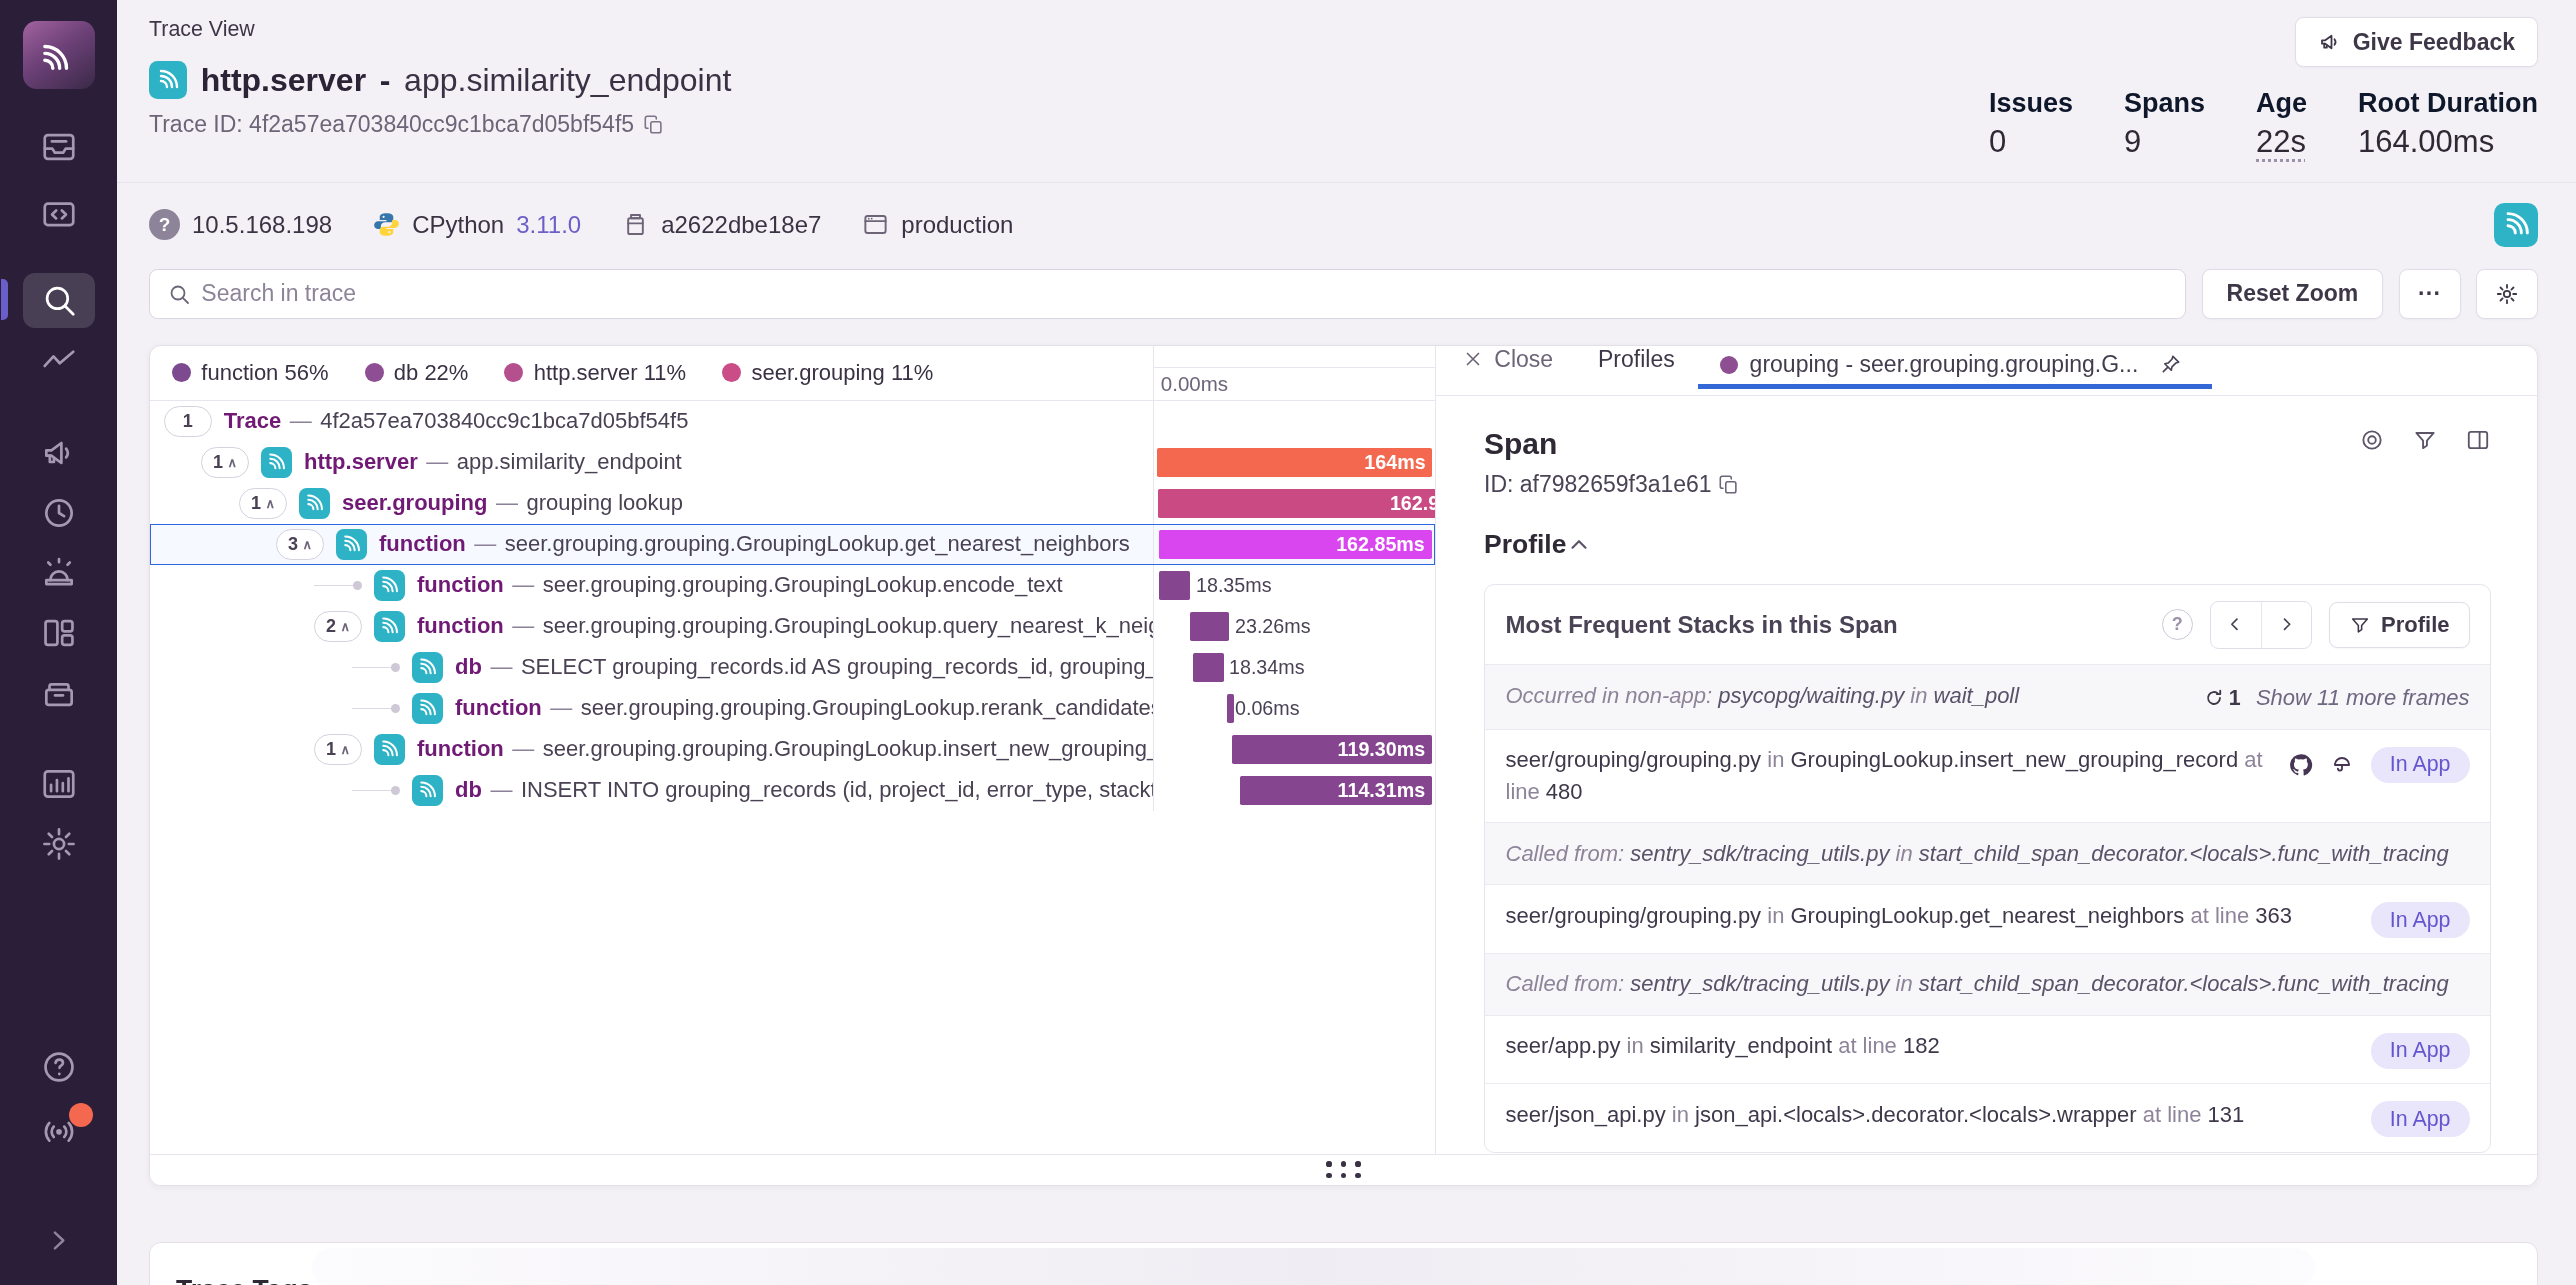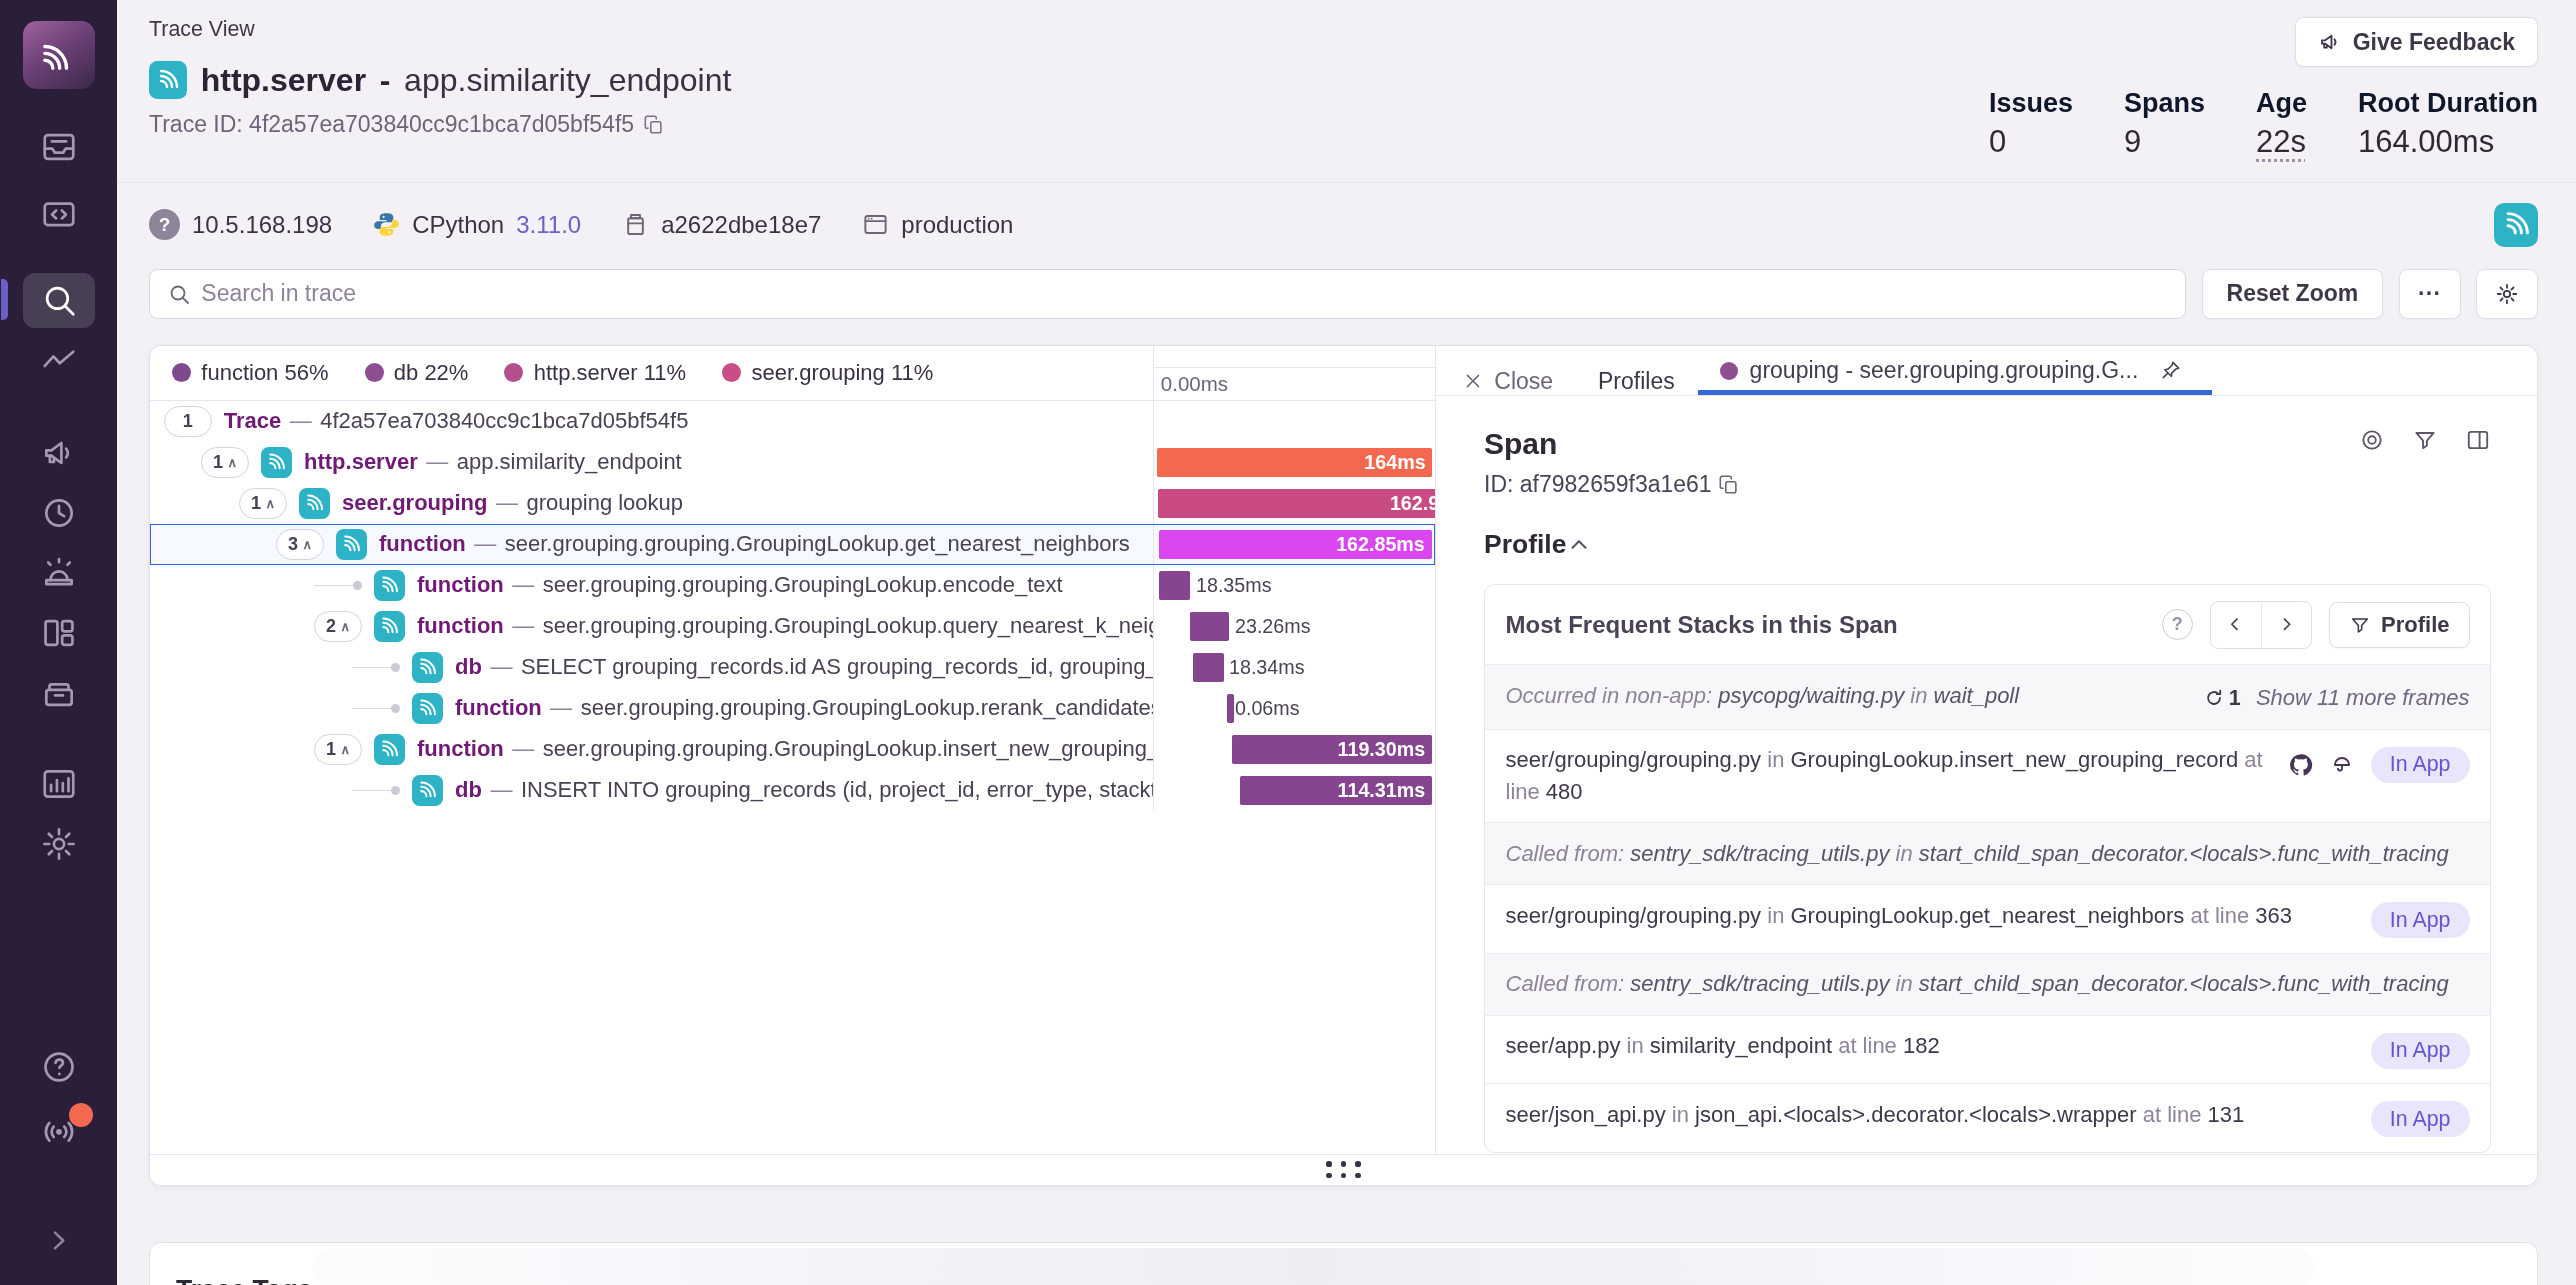--- a/index.html
+++ b/index.html
@@ -84,21 +84,21 @@
   .titem svg { width:20.5px; height:20.5px; }
   .trow .op { font-weight:bold; color:#701a75; font-size:22px; }
   .trow .sep { color:#8b8198; margin:0 8.5px; font-size:22px; }
   .trow .desc { color:#4a4254; font-size:22px; }
   .dcell { width:282px; flex:none; border-left:0.9px solid #e8e5ee; position:relative; }
   .bar { position:absolute; top:6px; height:29px; border-radius:1.7px; display:flex; align-items:center; justify-content:flex-end; color:#fff; font-weight:bold; font-size:19.7px; padding-right:6.8px; overflow:hidden; }
   .bar-out { position:absolute; top:0; height:41px; display:flex; align-items:center; color:#4a4254; font-size:19.7px; }
 
   
   .right-pane { flex:1; display:flex; flex-direction:column; min-width:0; }
-  .tabs { height:50px; flex:none; display:flex; align-items:flex-end; border-bottom:0.9px solid #e8e5ee; padding-left:26px; }
+  .tabs { height:50px; flex:none; display:flex; align-items:flex-start; border-bottom:0.9px solid #e8e5ee; padding-left:26px; }
   .tab-close { display:flex; align-items:center; gap:10.3px; color:#6d6478; font-size:23px; padding-right:22px; cursor:pointer; }
   .tab-close svg { width:22px; height:22px; }
   .vdiv { width:0.9px; background:#e3e0e9; margin:10.3px 0; }
   .tab { display:flex; align-items:center; gap:12px; padding:0 22px; font-size:23px; color:#3e3748; cursor:pointer; }
   .tab.active { border-bottom:5.1px solid #3468d6; color:#433c4e; }
   .tab .tdot { width:18px; height:18px; border-radius:50%; background:#8d4e92; flex:none; }
   .pinbtn { width:38px; height:38px; border-radius:50%; display:flex; align-items:center; justify-content:center; color:#4a4254; margin-left:1.7px; }
   .pinbtn svg { width:23px; height:23px; }
   .pane-body { flex:1; padding:31px 46px 0 48px; overflow:hidden; }
   .span-head { display:flex; align-items:flex-start; }

